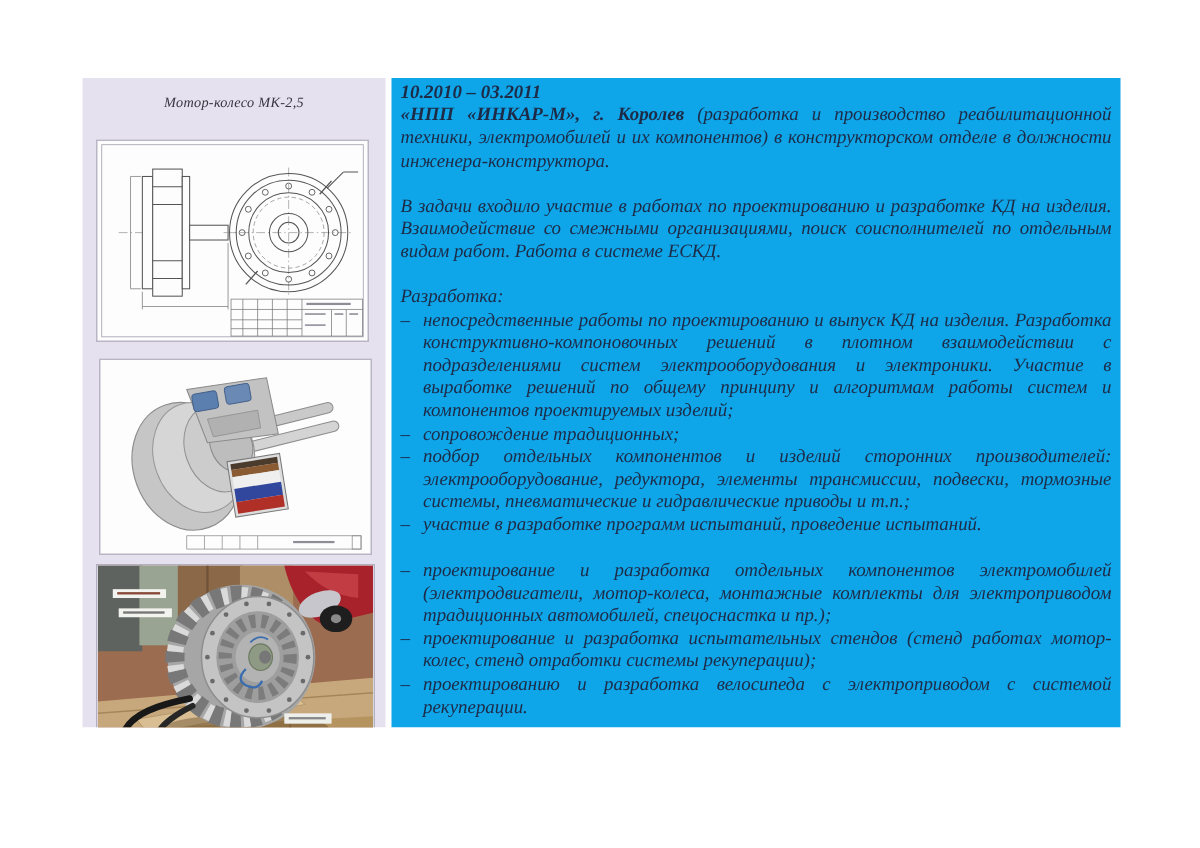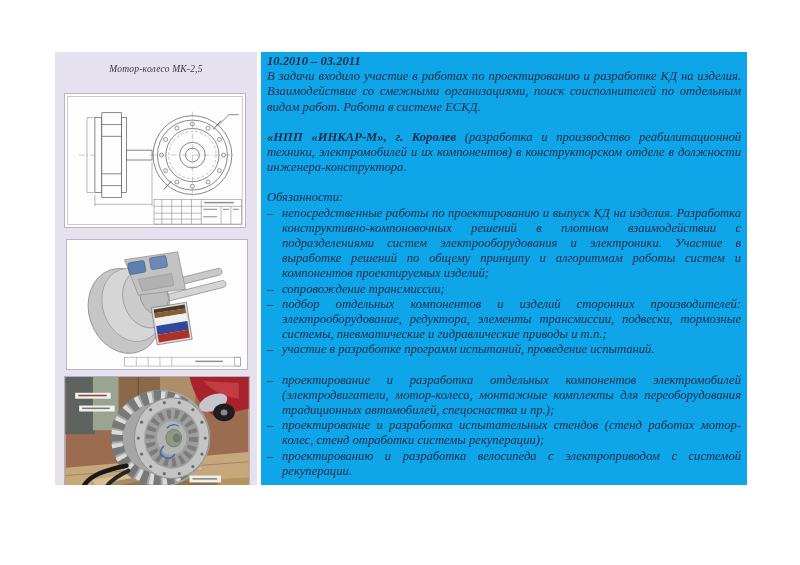--- a/index.html
+++ b/index.html
@@ -231,48 +231,48 @@
           <rect x="17" y="31" width="28" height="1.6" fill="#777777"></rect>
           <rect x="126" y="100" width="32" height="7" fill="#eeeeea"></rect>
           <rect x="129" y="102.5" width="25" height="1.6" fill="#888888"></rect>
         </g>
       </svg>
     </div>
   </div>
 
   <div id="text-panel">
     <p class="bold">10.2010 – 03.2011</p>
+    <p class="gap-after"><span class="bold">«НПП «ИНКАР-М», г. Королев</span><span> (разработка и производство реабилитационной техники, электромобилей и их компонентов) в конструкторском отделе в должности инженера-конструктора.</span></p>
+
     <p class="gap-after">В задачи входило участие в работах по проектированию и разработке КД на изделия. Взаимодействие со смежными организациями, поиск соисполнителей по отдельным видам работ. Работа в системе ЕСКД.</p>
 
-    <p class="gap-after"><span class="bold">«НПП «ИНКАР-М», г. Королев</span><span> (разработка и производство реабилитационной техники, электромобилей и их компонентов) в конструкторском отделе в должности инженера-конструктора.</span></p>
-
-    <p>Обязанности:</p>
+    <p>Разработка:</p>
     <div>
       <div class="li">
           <span class="dash">–</span>
           <span class="li-text">непосредственные работы по проектированию и выпуск КД на изделия. Разработка конструктивно-компоновочных решений в плотном взаимодействии с подразделениями систем электрооборудования и электроники. Участие в выработке решений по общему принципу и алгоритмам работы систем и компонентов проектируемых изделий;</span>
         </div>
       <div class="li">
           <span class="dash">–</span>
-          <span class="li-text">сопровождение трансмиссии;</span>
+          <span class="li-text">сопровождение традиционных;</span>
         </div>
       <div class="li">
           <span class="dash">–</span>
           <span class="li-text">подбор отдельных компонентов и изделий сторонних производителей: электрооборудование, редуктора, элементы трансмиссии, подвески, тормозные системы, пневматические и гидравлические приводы и т.п.;</span>
         </div>
       <div class="li gap-after">
           <span class="dash">–</span>
           <span class="li-text">участие в разработке программ испытаний, проведение испытаний.</span>
         </div>
     </div>
 
     <div>
       <div class="li">
           <span class="dash">–</span>
-          <span class="li-text">проектирование и разработка отдельных компонентов электромобилей (электродвигатели, мотор-колеса, монтажные комплекты для переоборудования традиционных автомобилей, спецоснастка и пр.);</span>
+          <span class="li-text">проектирование и разработка отдельных компонентов электромобилей (электродвигатели, мотор-колеса, монтажные комплекты для электроприводом традиционных автомобилей, спецоснастка и пр.);</span>
         </div>
       <div class="li">
           <span class="dash">–</span>
           <span class="li-text">проектирование и разработка испытательных стендов (стенд работах мотор-колес, стенд отработки системы рекуперации);</span>
         </div>
       <div class="li">
           <span class="dash">–</span>
           <span class="li-text">проектированию и разработка велосипеда с электроприводом с системой рекуперации.</span>
         </div>
     </div>

